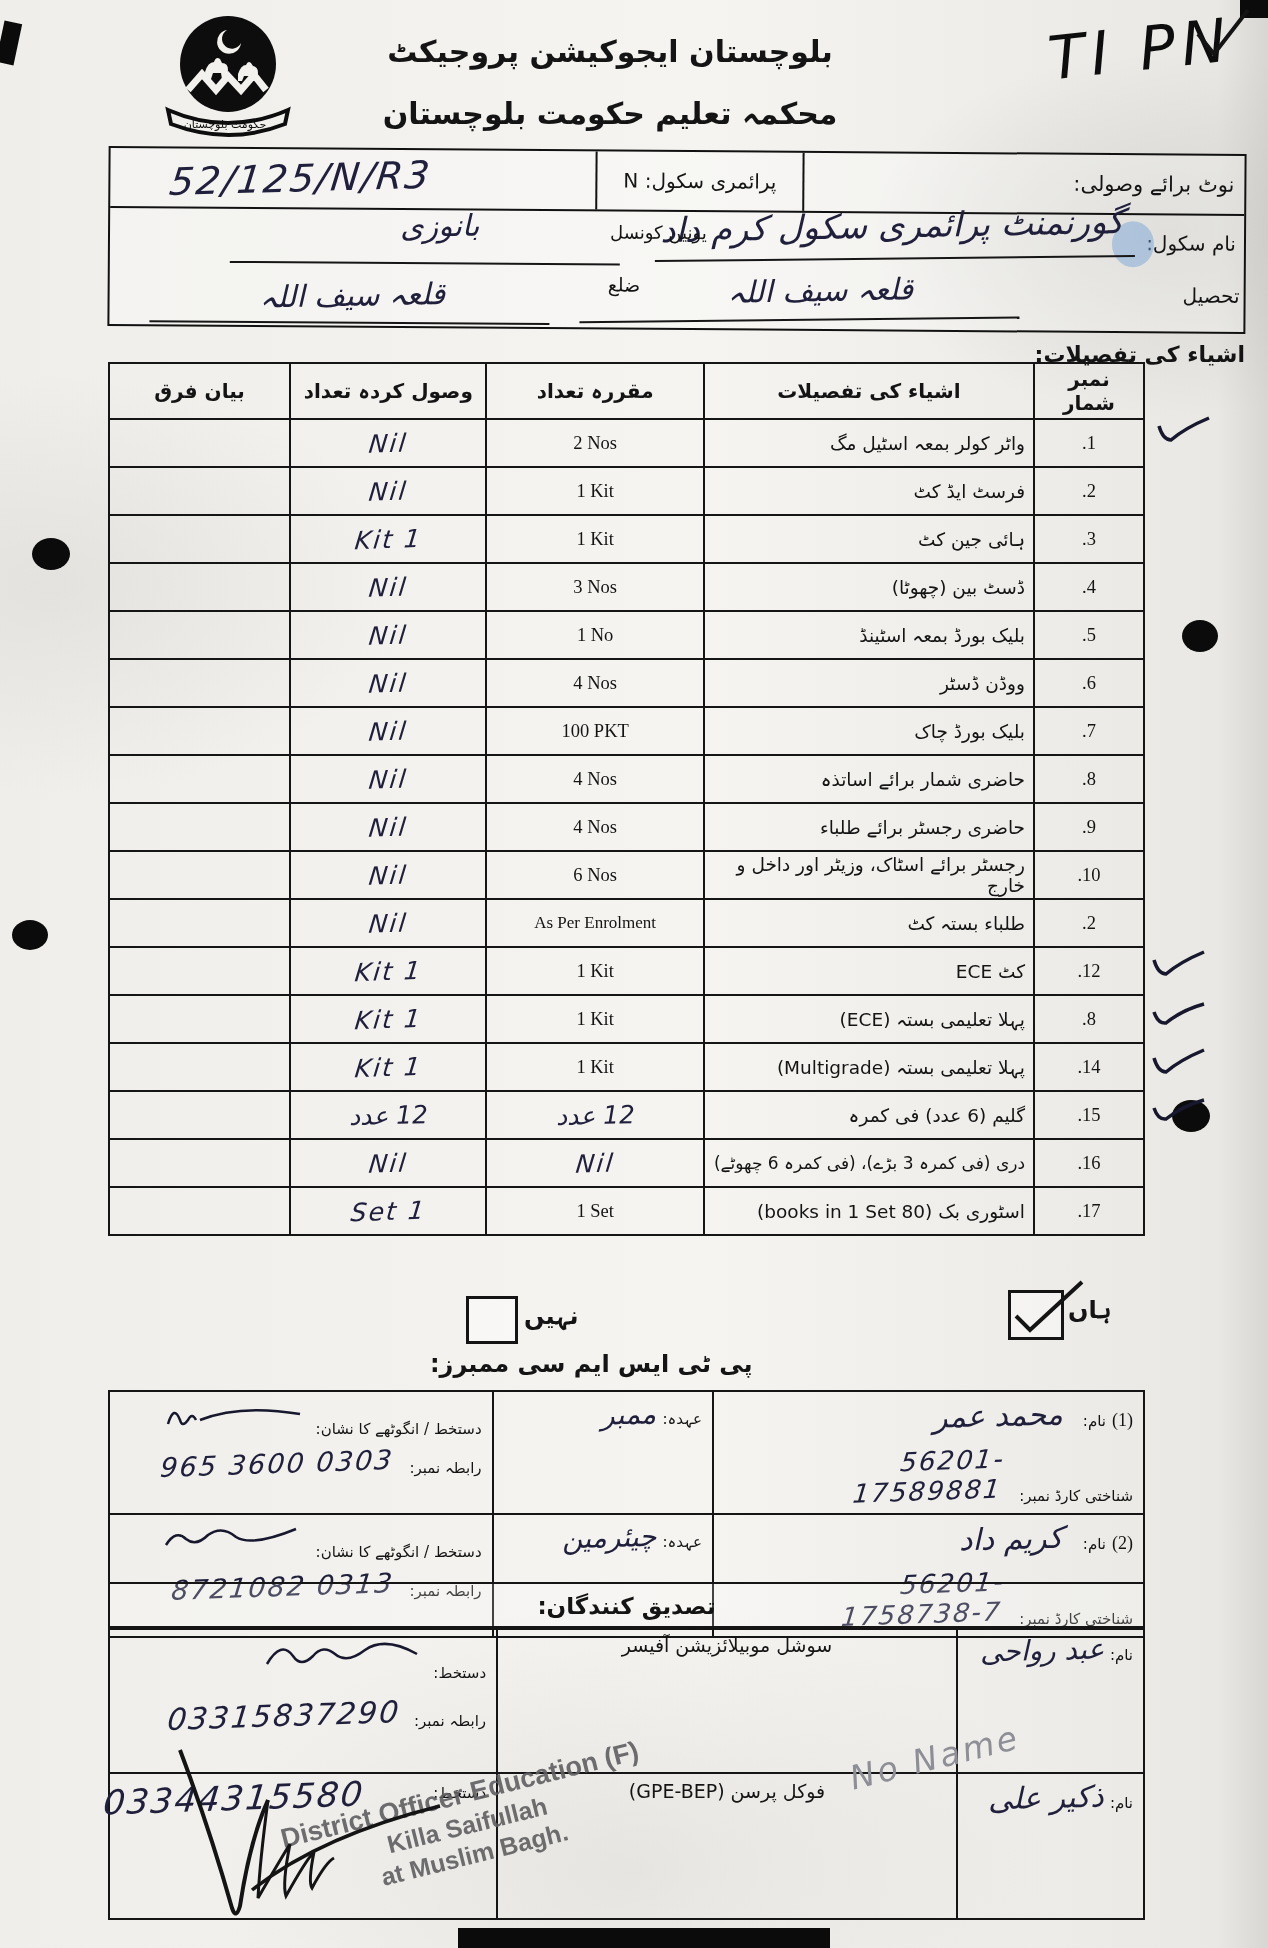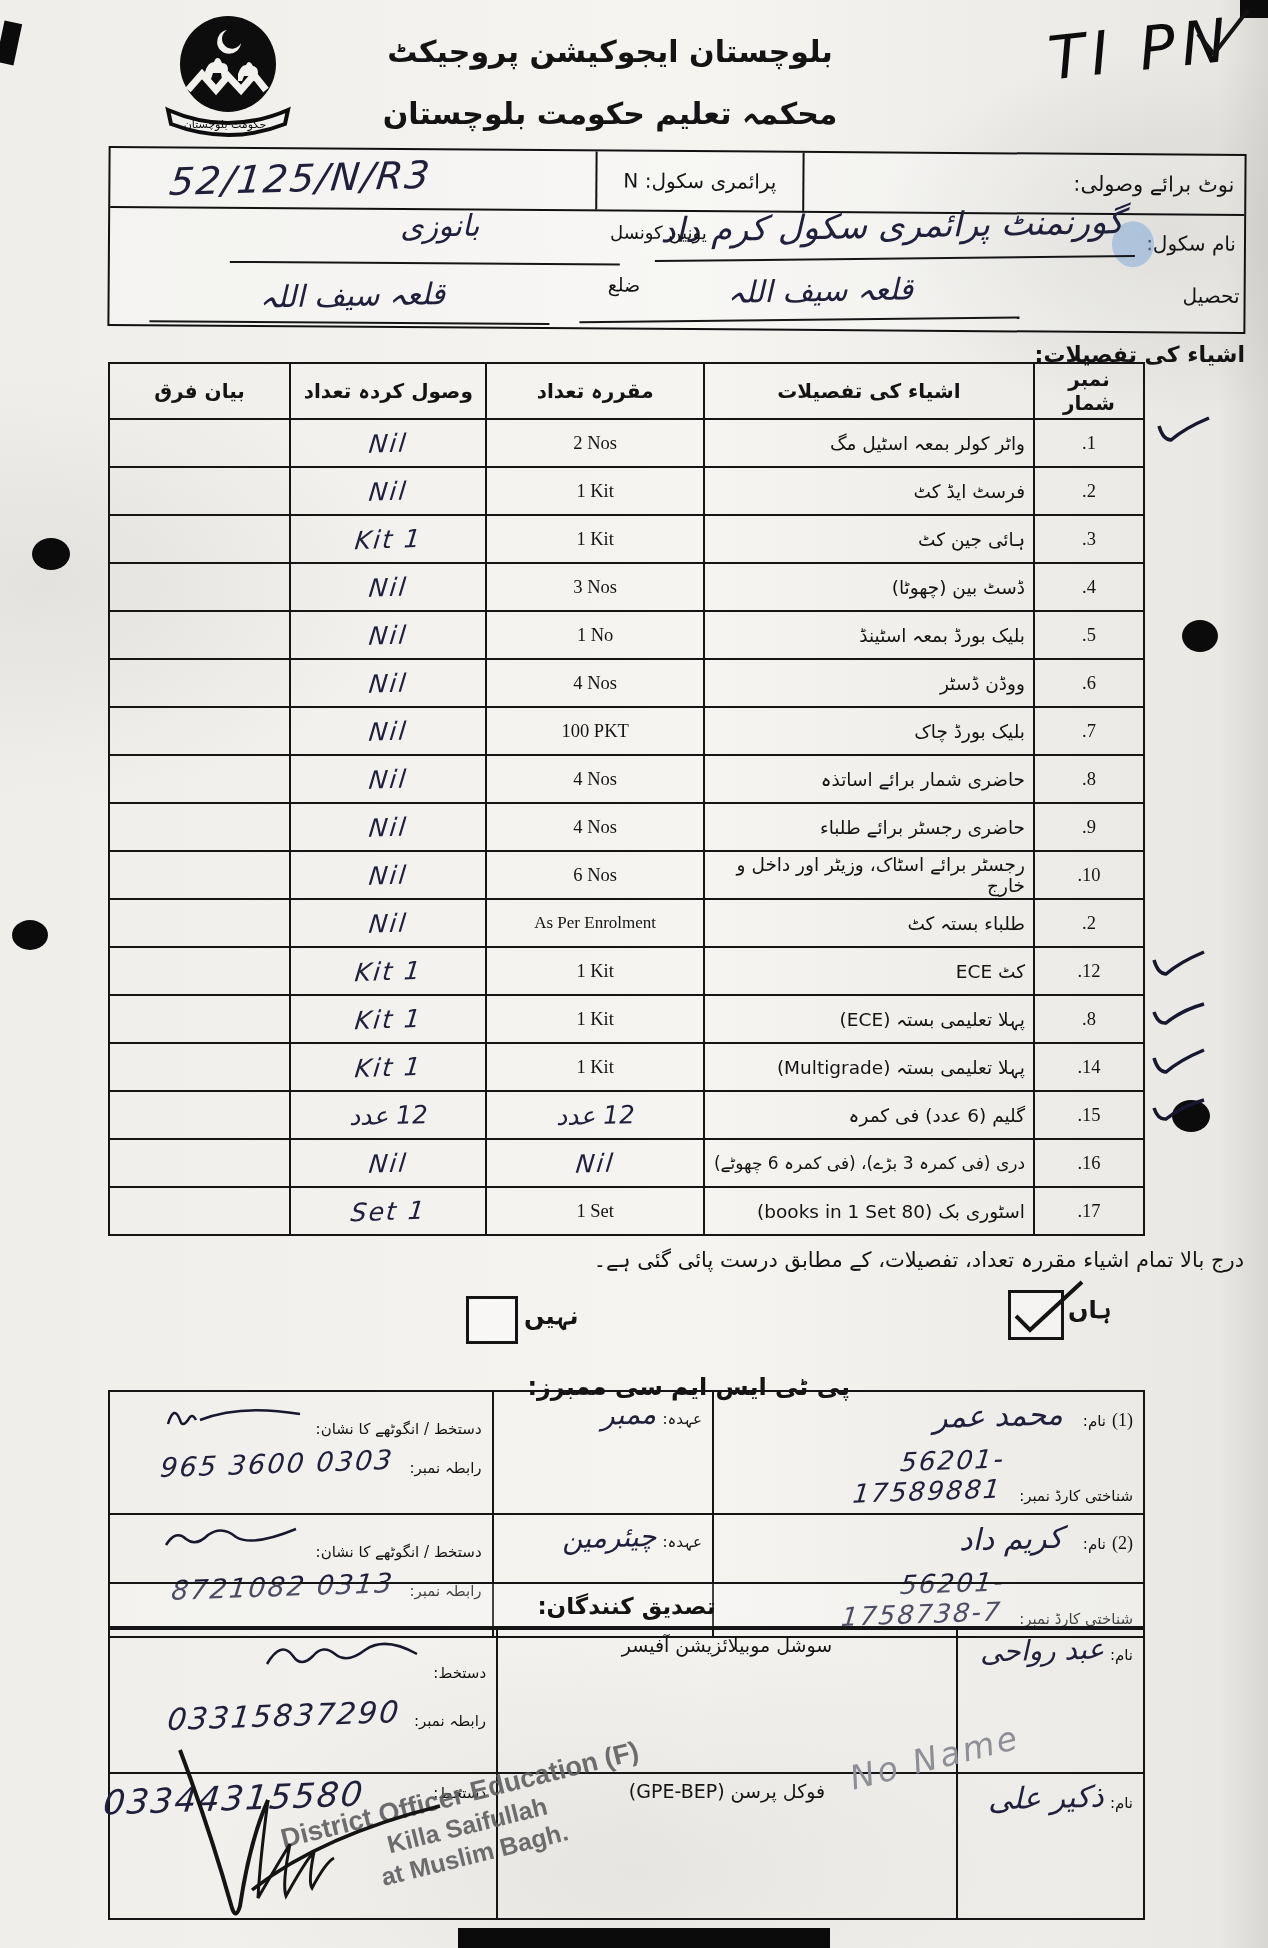--- a/index.html
+++ b/index.html
@@ -37,21 +37,21 @@
   .c-item{width:332px;text-align:right;}
   .c-fix{width:212px;text-align:center;direction:ltr;font-family:"Liberation Serif",serif;font-size:19px;}
   .c-rec{width:190px;text-align:center;}
   .c-diff{width:175px;}
   .recv{font-size:25px;}
   
   .statement{left:520px;top:1248px;width:724px;text-align:right;font-size:21px;}
   .chkbox{border:3px solid #141414;background:rgba(255,255,255,.4);}
   .chk-label{font-size:24px;font-weight:bold;}
   
-  .sec-head{left:430px;top:1350px;width:420px;text-align:right;font-size:24px;font-weight:bold;margin-top:23px;}
+  .sec-head{left:430px;top:1350px;width:420px;text-align:left;font-size:24px;font-weight:bold;}
   .memtable{left:108px;top:1390px;width:1037px;}
   .memtable td{border:2px solid #151515;vertical-align:top;padding:6px 10px;font-size:19px;}
   .m-name{width:425px;height:92px;}
   .m-post{width:205px;}
   .m-sign{width:375px;}
   .headband{left:108px;top:1582px;width:1033px;height:44px;border:2px solid #151515;display:flex;align-items:center;justify-content:center;font-size:23px;font-weight:bold;background:rgba(255,255,255,.2);}
   .vertable{left:108px;top:1626px;width:1037px;}
   .vertable td{border:2px solid #151515;vertical-align:top;padding:6px 10px;font-size:19px;}
   .v-name{width:168px;height:132px;}
   .v-desig{width:462px;text-align:center;}
@@ -267,21 +267,20 @@
   <svg class="mark-svg" style="left:1150px;top:996px;" width="60" height="34">
       <path d="M4,16 Q8,28 16,27 Q32,14 54,8" stroke="#17172e" stroke-width="3.5" fill="none"></path>
     </svg>
   <svg class="mark-svg" style="left:1150px;top:1044px;" width="60" height="34">
       <path d="M4,14 Q8,28 16,28 Q30,16 54,6" stroke="#17172e" stroke-width="3.5" fill="none"></path>
     </svg>
   <svg class="mark-svg" style="left:1150px;top:1092px;" width="60" height="34">
       <path d="M4,16 Q8,28 16,27 Q32,14 54,8" stroke="#17172e" stroke-width="3.5" fill="none"></path>
     </svg>
 
-  <div class="abs ur statement">درج بالا تمام اشیاء مقررہ تعداد، تفصیلات، کے مطابق درست پائی گئی ہے۔</div>
   <span class="abs ur chk-label" style="left:1068px;top:1296px;">ہاں</span>
   <div class="abs chkbox" style="left:1008px;top:1290px;width:50px;height:44px;"></div>
   <svg class="mark-svg" style="left:1000px;top:1268px;" width="90" height="72">
     <path d="M16,48 L30,62 L82,14" stroke="#141414" stroke-width="4" fill="none"></path>
   </svg>
   <span class="abs ur chk-label" style="left:524px;top:1302px;">نہیں</span>
   <div class="abs chkbox" style="left:466px;top:1296px;width:46px;height:42px;"></div>
 
   <div class="abs ur sec-head">پی ٹی ایس ایم سی ممبرز:</div>
   <table class="abs memtable" dir="rtl">

